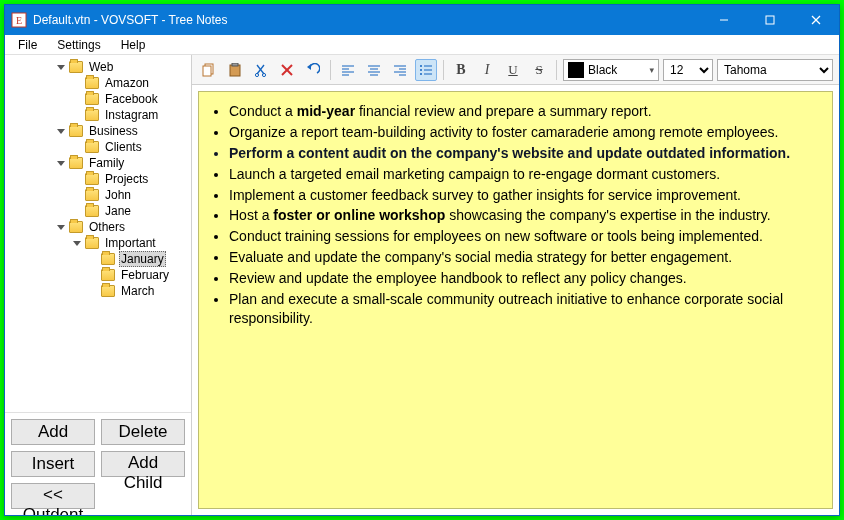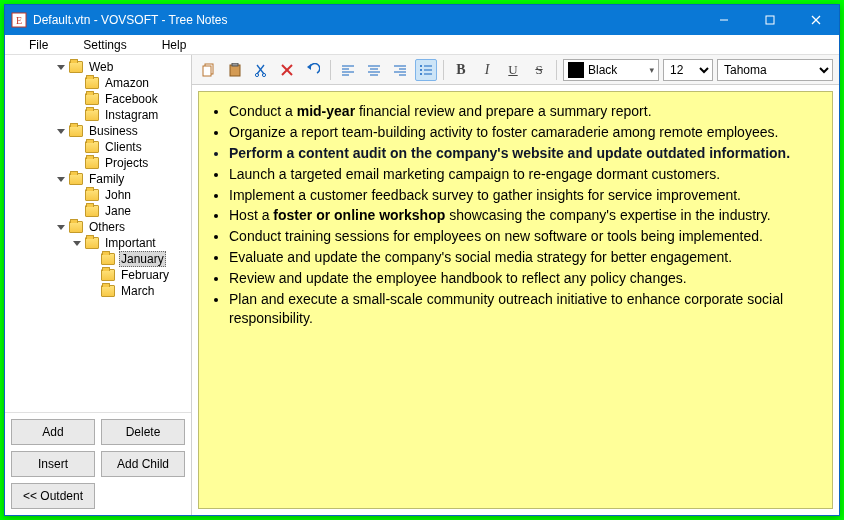--- a/index.html
+++ b/index.html
@@ -40,24 +40,24 @@
   .titlebar .spacer { flex: 1; }
   .win-btn {
     width: 46px; height: 30px;
     display: flex; align-items: center; justify-content: center;
     color: #fff; font-size: 13px;
   }
   .menubar {
     height: 20px;
     display: flex;
     align-items: center;
-    padding: 0 16px;
+    padding: 0 5px;
     border-bottom: 1px solid #e0e0e0;
     background: #fff;
-    gap: 19px;
+    gap: 4px;
   }
   .menubar .menu-item {
     padding: 2px 8px;
   }
   .body-row {
     flex: 1;
     display: flex;
     overflow: hidden;
   }
   .sidebar {
@@ -117,21 +117,21 @@
     grid-template-columns: 1fr 1fr;
     gap: 6px;
     padding: 6px;
     border-top: 1px solid #e0e0e0;
   }
   .sidebar-buttons button {
     height: 26px;
     background: #e9e9e9;
     border: 1px solid #adadad;
     font-family: inherit;
-    font-size: 12px;
+    font-size: 17px;
   }
   .main {
     flex: 1;
     display: flex;
     flex-direction: column;
   }
   .toolbar {
     height: 30px;
     border-bottom: 1px solid #d0d0d0;
     display: flex;
@@ -259,33 +259,33 @@
             <span class="folder-icon"></span>
             <span class="tree-label">Business</span>
           </div>
           <div class="tree-node">
             <span class="tree-indent"></span>
             <span class="expander"></span>
             <span class="folder-icon"></span>
             <span class="tree-label">Clients</span>
           </div>
           <div class="tree-node">
-            <span class="tree-indent"></span>
-            <span class="expander"></span>
-            <span class="folder-icon"></span>
-            <span class="tree-label">Projects</span>
-          </div>
-          <div class="tree-node">
             <span class="expander">
               <svg width="8" height="8" viewBox="0 0 8 8">
                 <polygon points="0,2 8,2 4,7" fill="#555"></polygon>
               </svg>
             </span>
             <span class="folder-icon"></span>
             <span class="tree-label">Family</span>
+          </div>
+          <div class="tree-node">
+            <span class="tree-indent"></span>
+            <span class="expander"></span>
+            <span class="folder-icon"></span>
+            <span class="tree-label">Projects</span>
           </div>
           <div class="tree-node">
             <span class="tree-indent"></span>
             <span class="expander"></span>
             <span class="folder-icon"></span>
             <span class="tree-label">John</span>
           </div>
           <div class="tree-node">
             <span class="tree-indent"></span>
             <span class="expander"></span>

